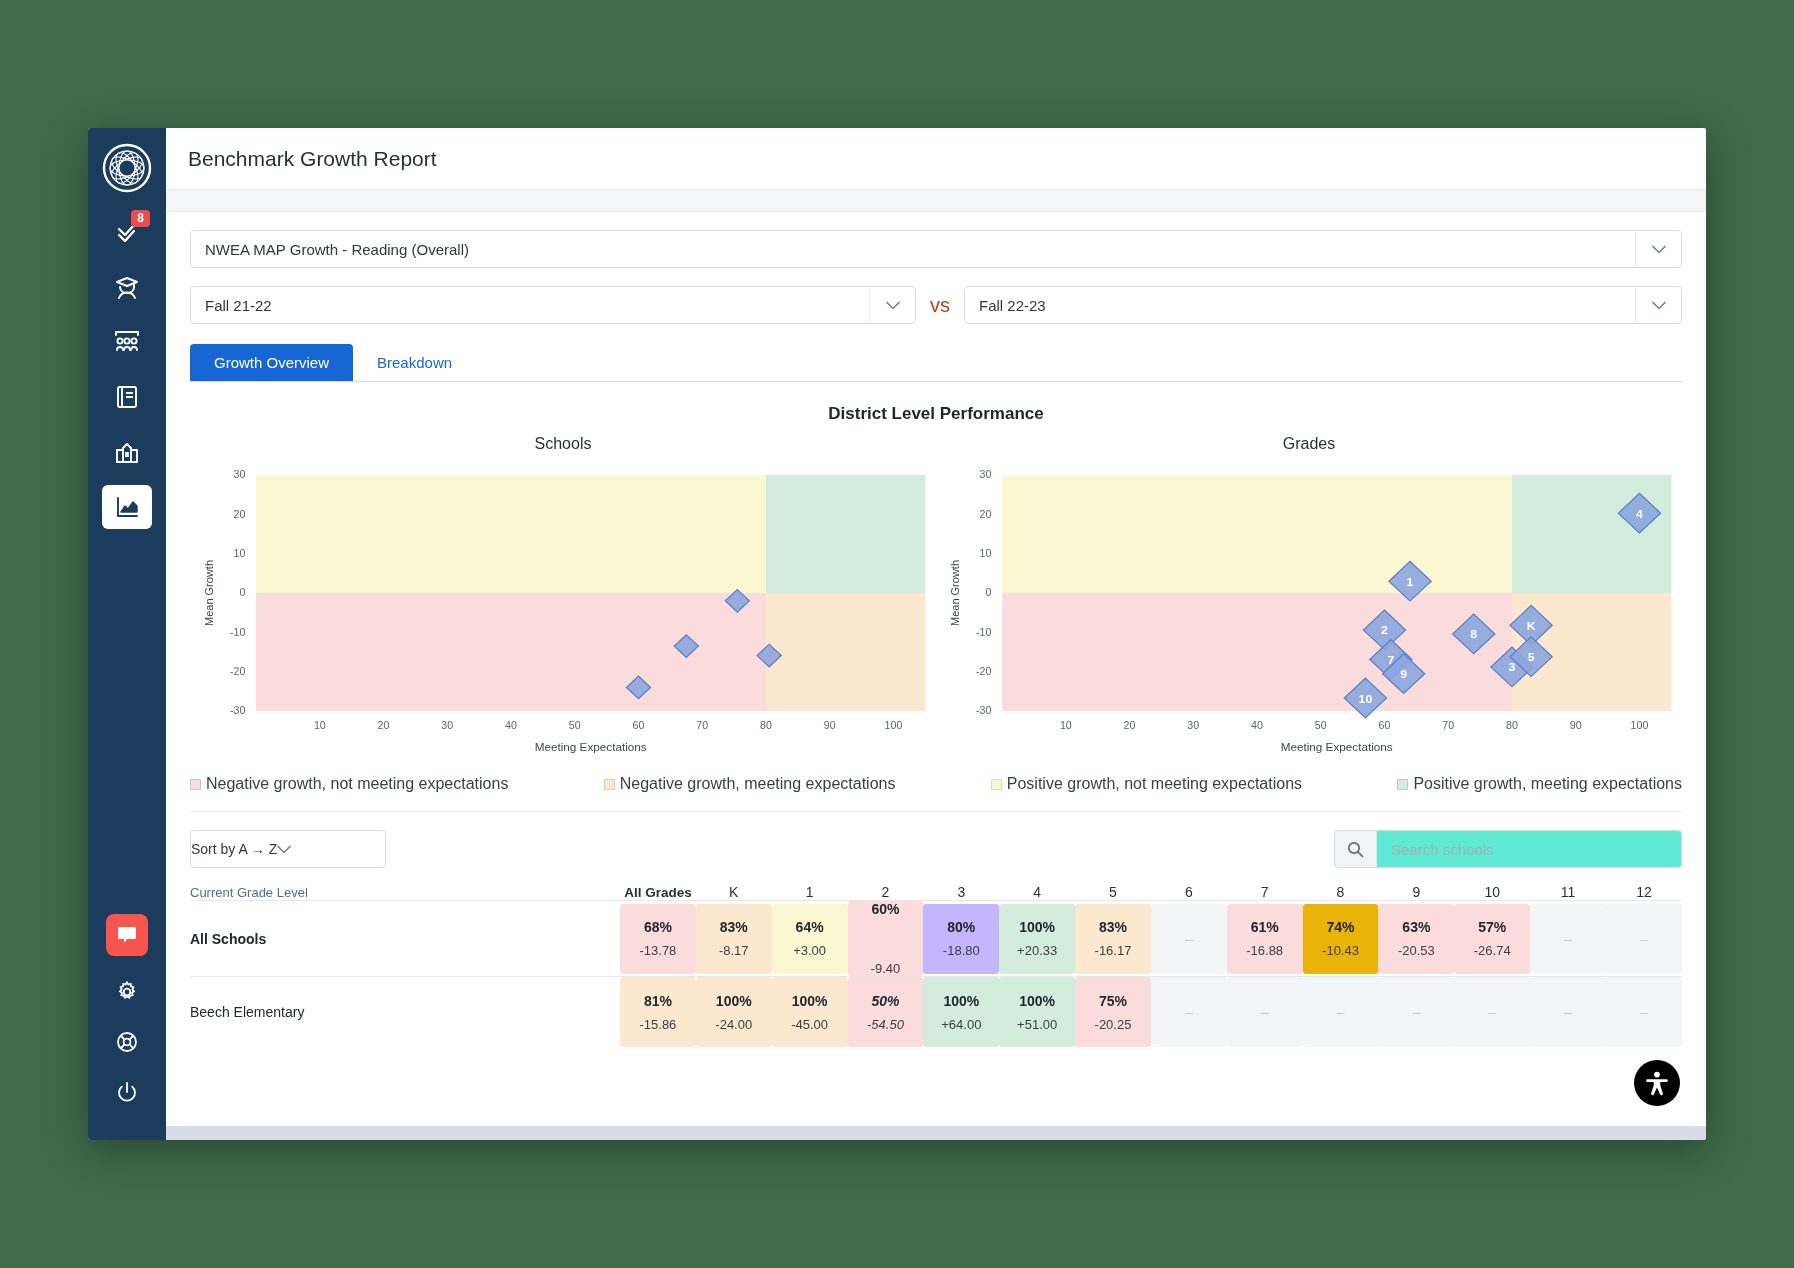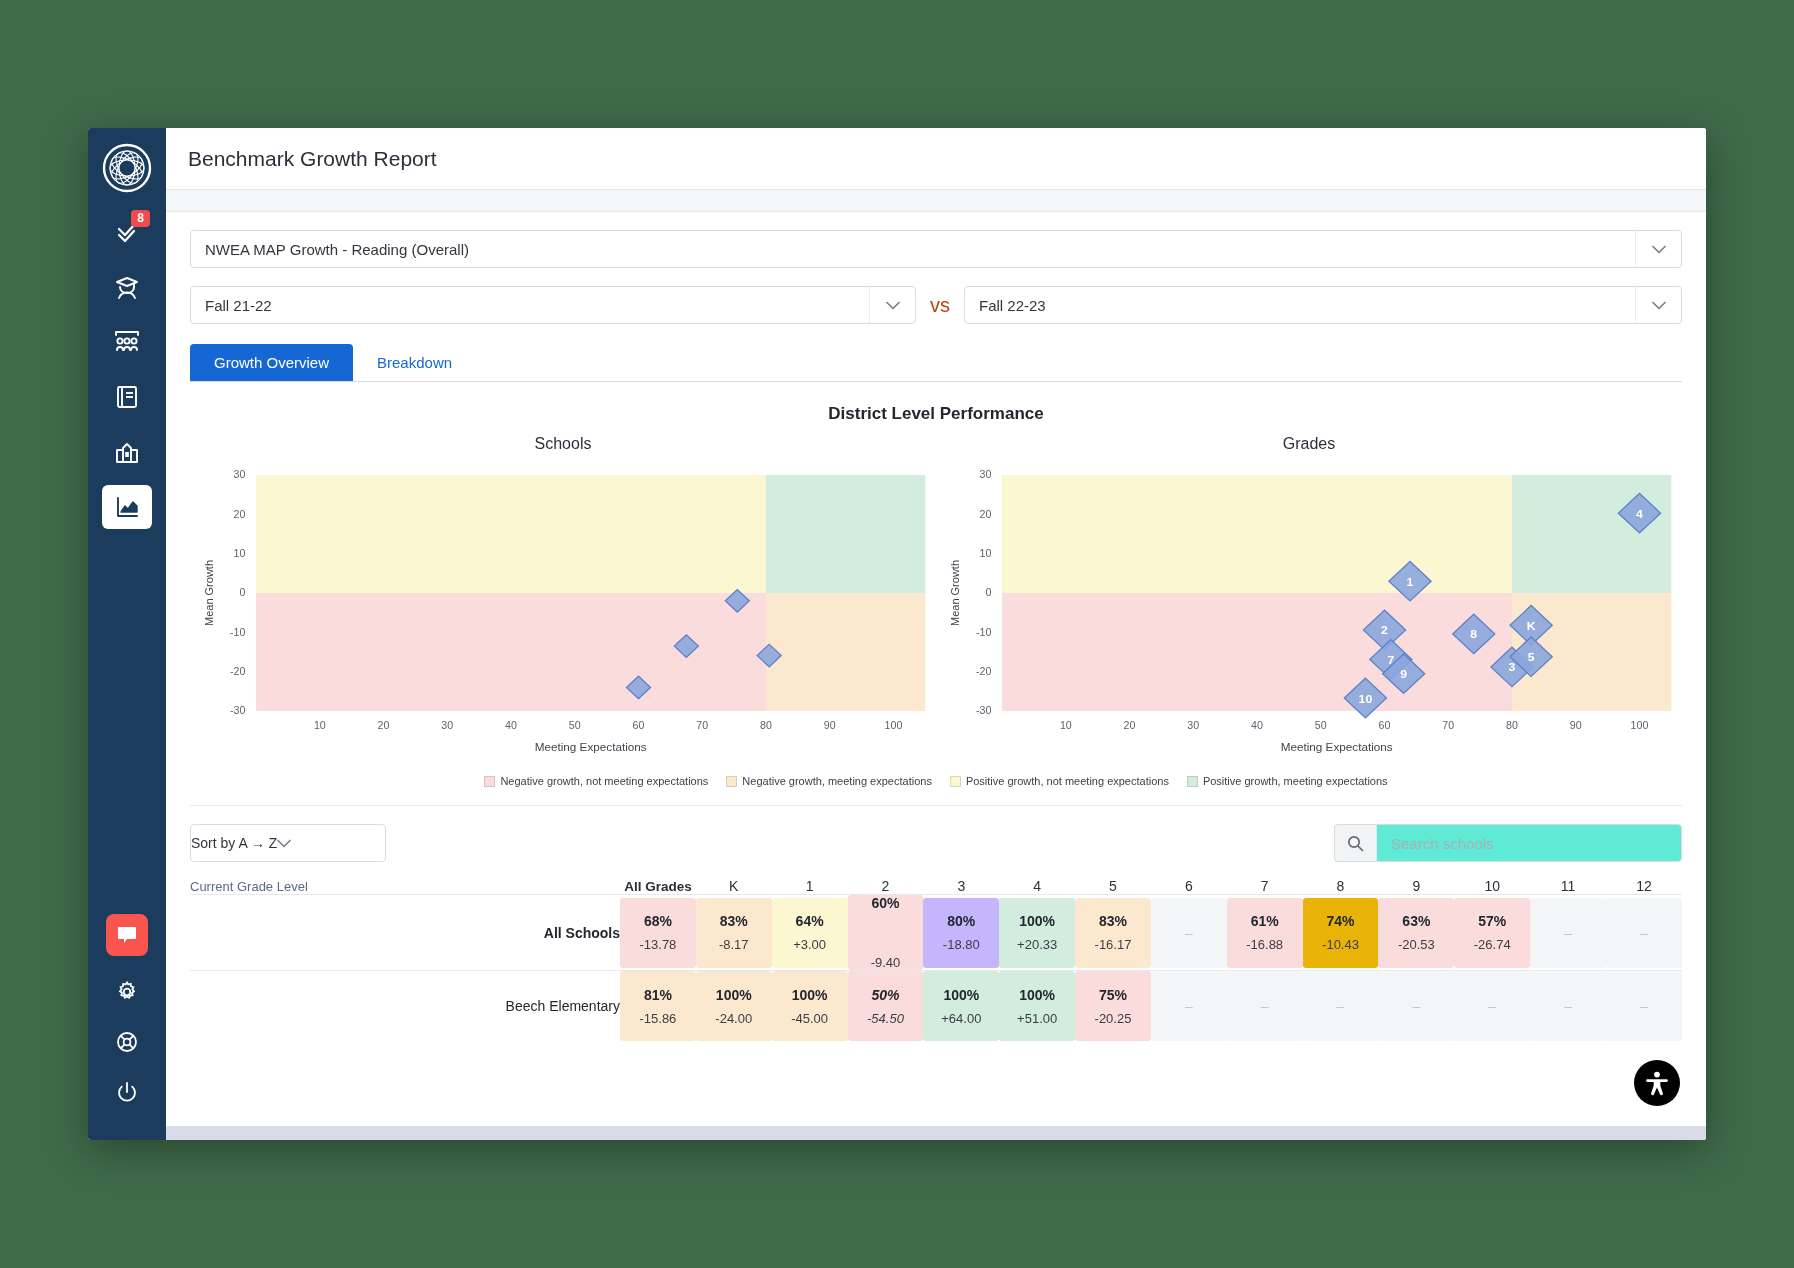--- a/index.html
+++ b/index.html
@@ -84,22 +84,22 @@
   .tab.active { background: #1667d4; color: #fff; }
   .tab.inactive { color: #1667d4; }
 
   .chart-title { text-align: center; font-size: 17px; font-weight: bold; color: #23272e; margin-top: 22px; }
   .charts { display: flex; margin-top: 11px; }
   .chart-block { flex: 1; position: relative; }
   .chart-sub { text-align: center; font-size: 16px; color: #2b2f38; margin-bottom: 8px; }
   .plotwrap { position: relative; height: 310px; }
 
   .legend {
-    display: flex; justify-content: center; gap: 18px;
-    margin-top: 4px; font-size: 11px; color: #3a3f47;
+    display: flex; justify-content: space-between; gap: 18px;
+    margin-top: 4px; font-size: 16px; color: #3a3f47;
   }
   .legend-item { display: flex; align-items: center; gap: 5px; }
   .lg-swatch { width: 11px; height: 11px; border: 1px solid rgba(0,0,0,.12); }
 
   .toolbar-row { display: flex; align-items: center; margin-top: 18px; border-top: 1px solid #e6e8ec; padding-top: 18px; }
   .sortsel {
     width: 196px; height: 38px; border: 1px solid #d8dbe0; border-radius: 4px;
     display: flex; align-items: center; font-size: 14px; color: #32363d;
     background: #fff;
   }
@@ -111,21 +111,21 @@
   .search-box input { border: 0; outline: 0; height: 100%; flex: 1; padding-left: 14px; font-size: 15px; color: #32363d; font-family: inherit; background: transparent;}
   .search-box input::placeholder { color: #a9aebb; }
 
   
   table.grid { width: 100%; border-collapse: collapse; margin-top: 16px; table-layout: fixed; }
   table.grid th, table.grid td { padding: 0; }
   th.name-col { width: 430px; text-align: left; font-size: 13px; font-weight: 400; color: #5b6b86; padding-bottom: 9px; }
   th.gcol { font-size: 13.5px; font-weight: 700; color: #2b2f38; padding-bottom: 9px; text-align: center; }
   th.gcol.num { font-weight: 400; font-size: 14px; }
   tbody tr { border-top: 1px solid #e6e8ec; }
-  td.name-cell { font-size: 14px; color: #23272e; padding: 14px 0 14px 6px; text-align: right; }
+  td.name-cell { font-size: 14px; color: #23272e; padding: 14px 0 14px 6px; }
   td.name-cell.bold { font-weight: bold; }
   td.cell { padding: 6px 5px; }
   .cellbox {
     border-radius: 3px; min-height: 70px; display: flex;
     flex-direction: column; align-items: center; justify-content: center; gap: 8px;
   }
   .cellbox .pct { font-size: 14px; font-weight: bold; color: #23272e; }
   .cellbox .val { font-size: 13px; color: #3a3f47; }
   .cellbox.empty { background: #f4f5f7; color: #c3c9d6; font-size: 14px; justify-content:center;}
 

